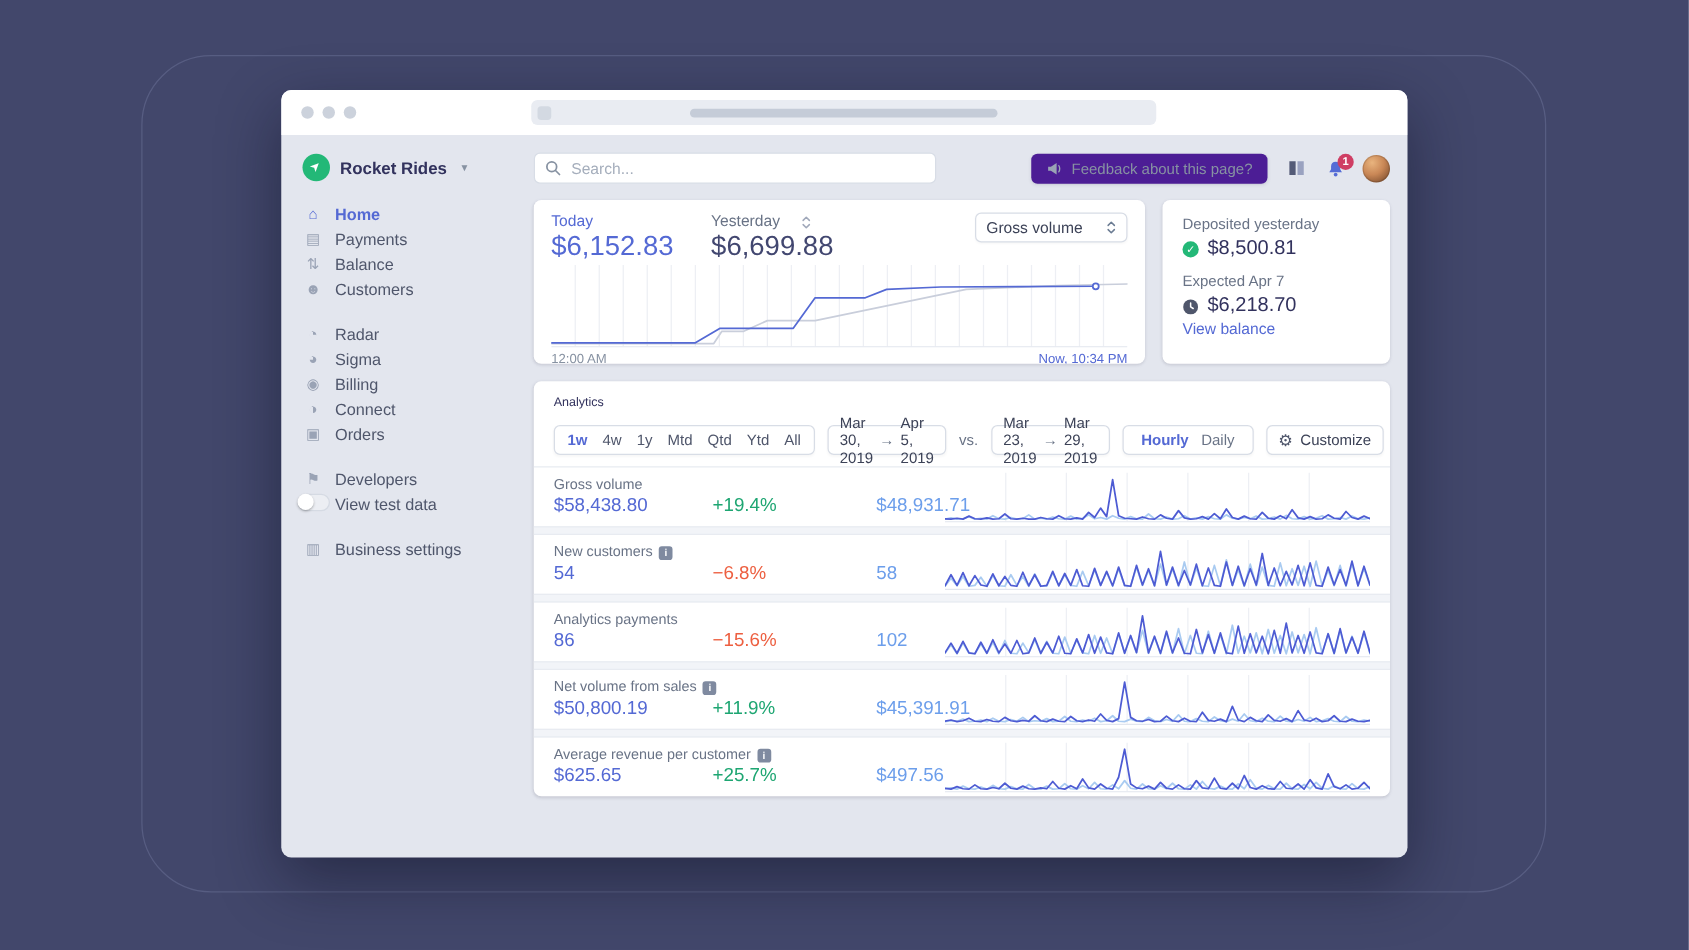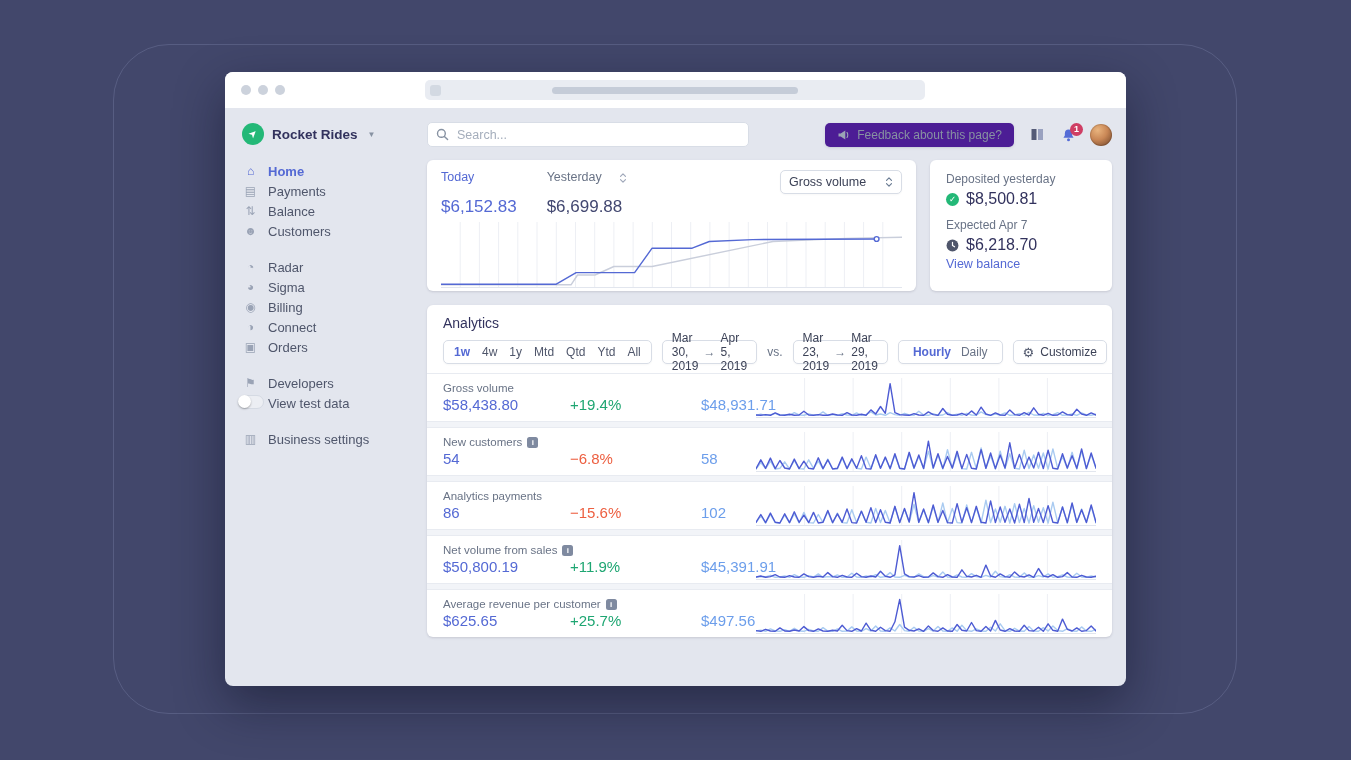--- a/index.html
+++ b/index.html
@@ -49,39 +49,39 @@
     box-shadow:inset 0 0 0 1px rgba(0,0,0,.12);}
   
   .card{background:#fff;border-radius:6px;box-shadow:0 1px 3px rgba(50,50,93,.1),0 1px 2px rgba(0,0,0,.05);}
   .cards-row{display:flex;gap:14px;margin-top:13px;}
   .overview-card{flex:1;height:131px;box-sizing:border-box;padding:10px 14px;overflow:hidden;}
   .ov-head{display:flex;align-items:flex-start;}
   .ov-col{margin-right:30px;}
   .ov-label{font-size:12.5px;line-height:15px;display:flex;align-items:center;gap:5px;}
   .ov-label.today{color:#5469d4;}
   .ov-label.yesterday{color:#697386;gap:17px;}
-  .ov-value{font-size:17px;line-height:20px;margin-top:12px;}
+  .ov-value{font-size:22px;line-height:20px;margin-top:2px;}
   .ov-value.today{color:#5469d4;}
   .ov-value.yesterday{color:#424770;}
   .select{margin-left:auto;width:122px;height:24px;box-sizing:border-box;border:1px solid #d8dde6;border-radius:5px;background:#fff;display:flex;align-items:center;padding:0 8px;font-size:12.5px;color:#3c4257;cursor:pointer;box-shadow:0 1px 2px rgba(0,0,0,.03);}
   .select .sel-arrows{margin-left:auto;}
   .ov-chart{display:block;margin-top:5px;}
   .ov-foot{display:flex;justify-content:space-between;font-size:10.5px;margin-top:3px;}
   .ov-foot .start{color:#8792a2;}
   .ov-foot .end{color:#5469d4;}
   .deposits-card{width:182px;flex:0 0 auto;height:131px;box-sizing:border-box;padding:12px 16px;overflow:hidden;}
   .dep-label{font-size:12px;color:#697386;line-height:14px;}
   .dep-row{display:flex;align-items:center;gap:7px;margin-top:4px;}
   .dep-value{font-size:16px;color:#32325d;}
   .dep-label.second{margin-top:10px;}
   .check-circle{width:13px;height:13px;border-radius:50%;background:#23b877;color:#fff;font-size:8.5px;display:flex;align-items:center;justify-content:center;flex:0 0 auto;}
   .link{display:inline-block;font-size:12.5px;color:#5469d4;cursor:pointer;}
   
   .analytics{margin-top:14px;height:332px;box-sizing:border-box;padding:10px 16px 0;overflow:hidden;}
-  .an-title{font-size:14px;line-height:16px;color:#32325d;}
+  .an-title{font-size:10px;line-height:16px;color:#32325d;}
   .controls{display:flex;align-items:center;gap:10px;margin-top:9px;}
   .ctl{height:24px;box-sizing:border-box;background:#fff;border:1px solid #d8dde6;border-radius:5px;display:flex;align-items:center;font-size:12px;color:#3c4257;padding:0 9px;box-shadow:0 1px 2px rgba(0,0,0,.03);cursor:pointer;}
   .presets{padding:0 4px;gap:0;}
   .preset{padding:0 6px;color:#4f566b;cursor:pointer;}
   .preset.active{color:#5469d4;font-weight:700;}
   .vs{font-size:12px;color:#697386;}
   .range .arrow{color:#697386;padding:0 5px;}
   .gran span{padding:0 5px;color:#697386;cursor:pointer;}
   .gran span.active{color:#5469d4;font-weight:700;}
   .customize{margin-left:auto;gap:6px;color:#3c4257;}

